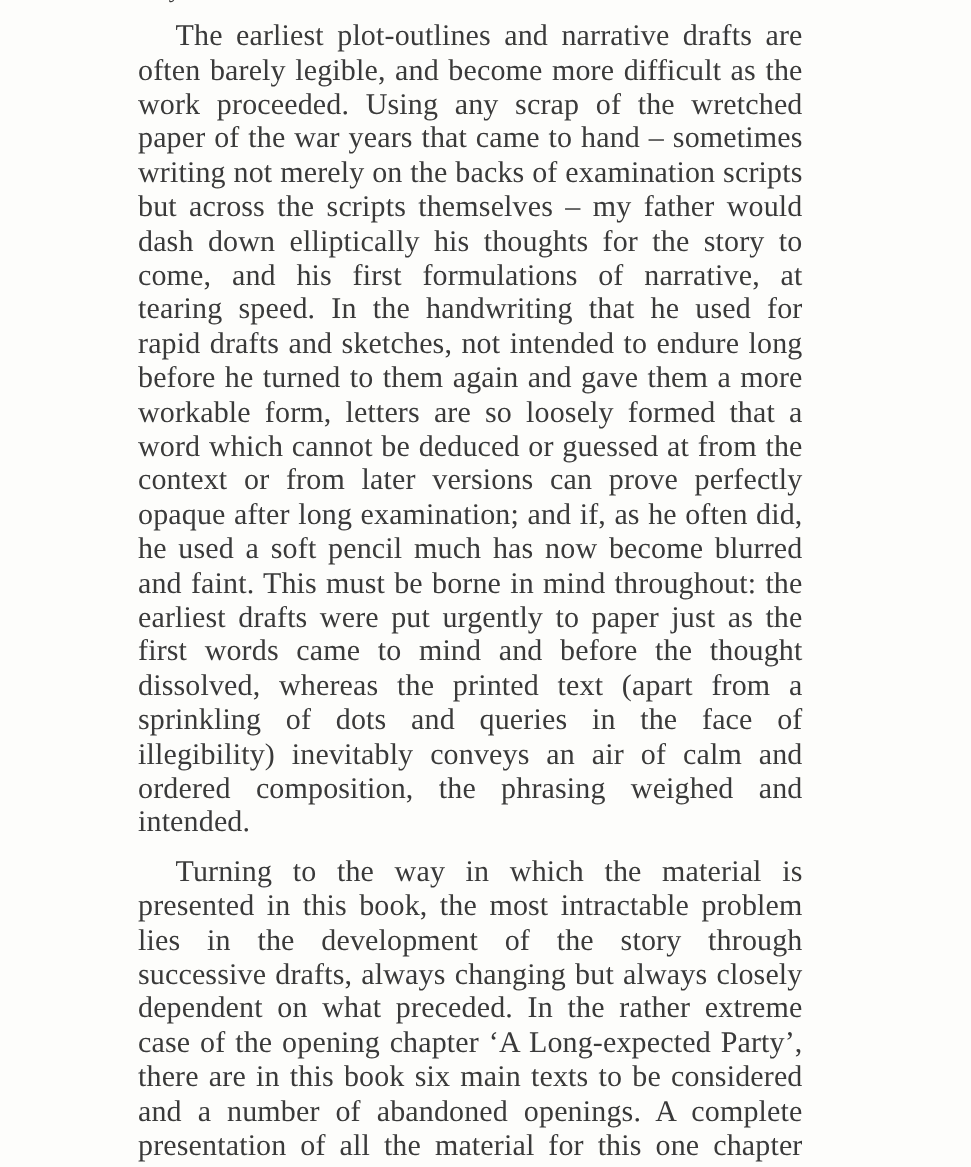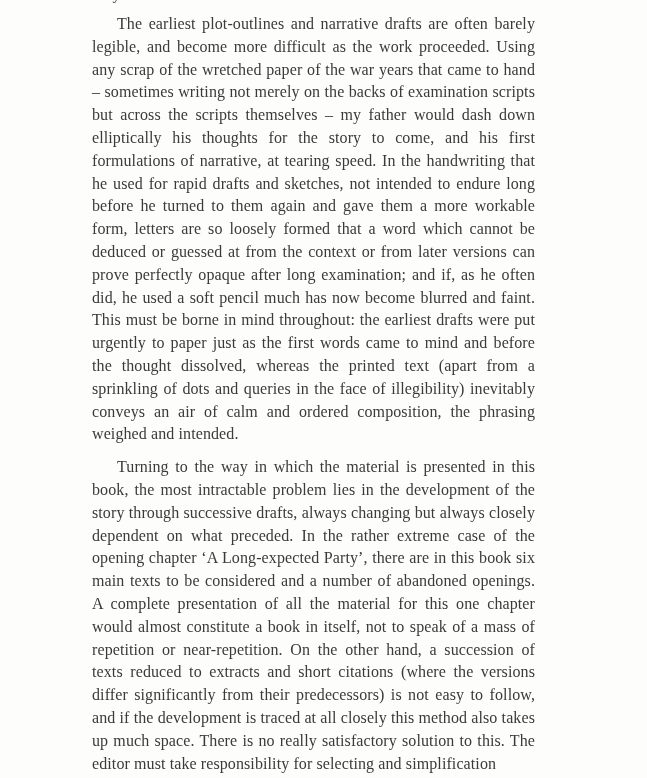--- a/index.html
+++ b/index.html
@@ -28,21 +28,21 @@
   }
   .clip-top span {
     display: block;
     font-size: 16px;
     line-height: 22.8px;
     margin-top: -17px;
     white-space: nowrap;
   }
   p.body-para {
     margin: 0;
-    font-size: 16px;
+    font-size: 20px;
     line-height: 22.8px;
     text-align: justify;
     text-indent: 25px;
     letter-spacing: 0.1px;
     hyphens: auto;
     -webkit-hyphens: auto;
   }
   p.body-para.first {
     margin-top: 7px;
   }

